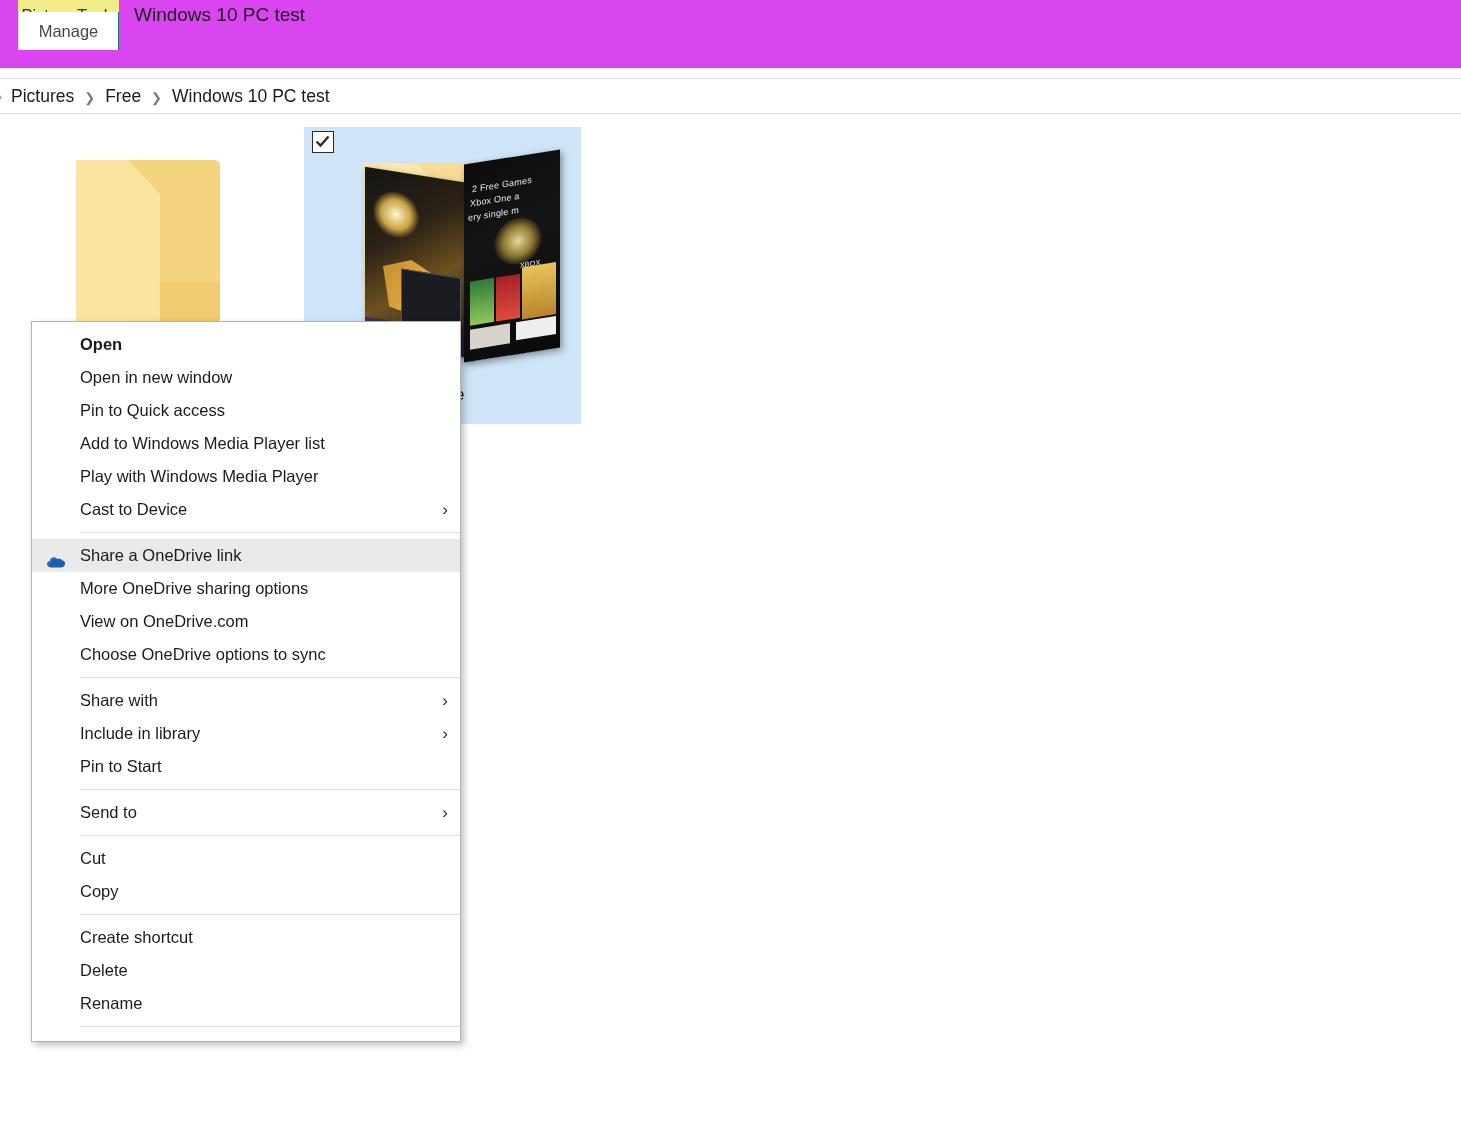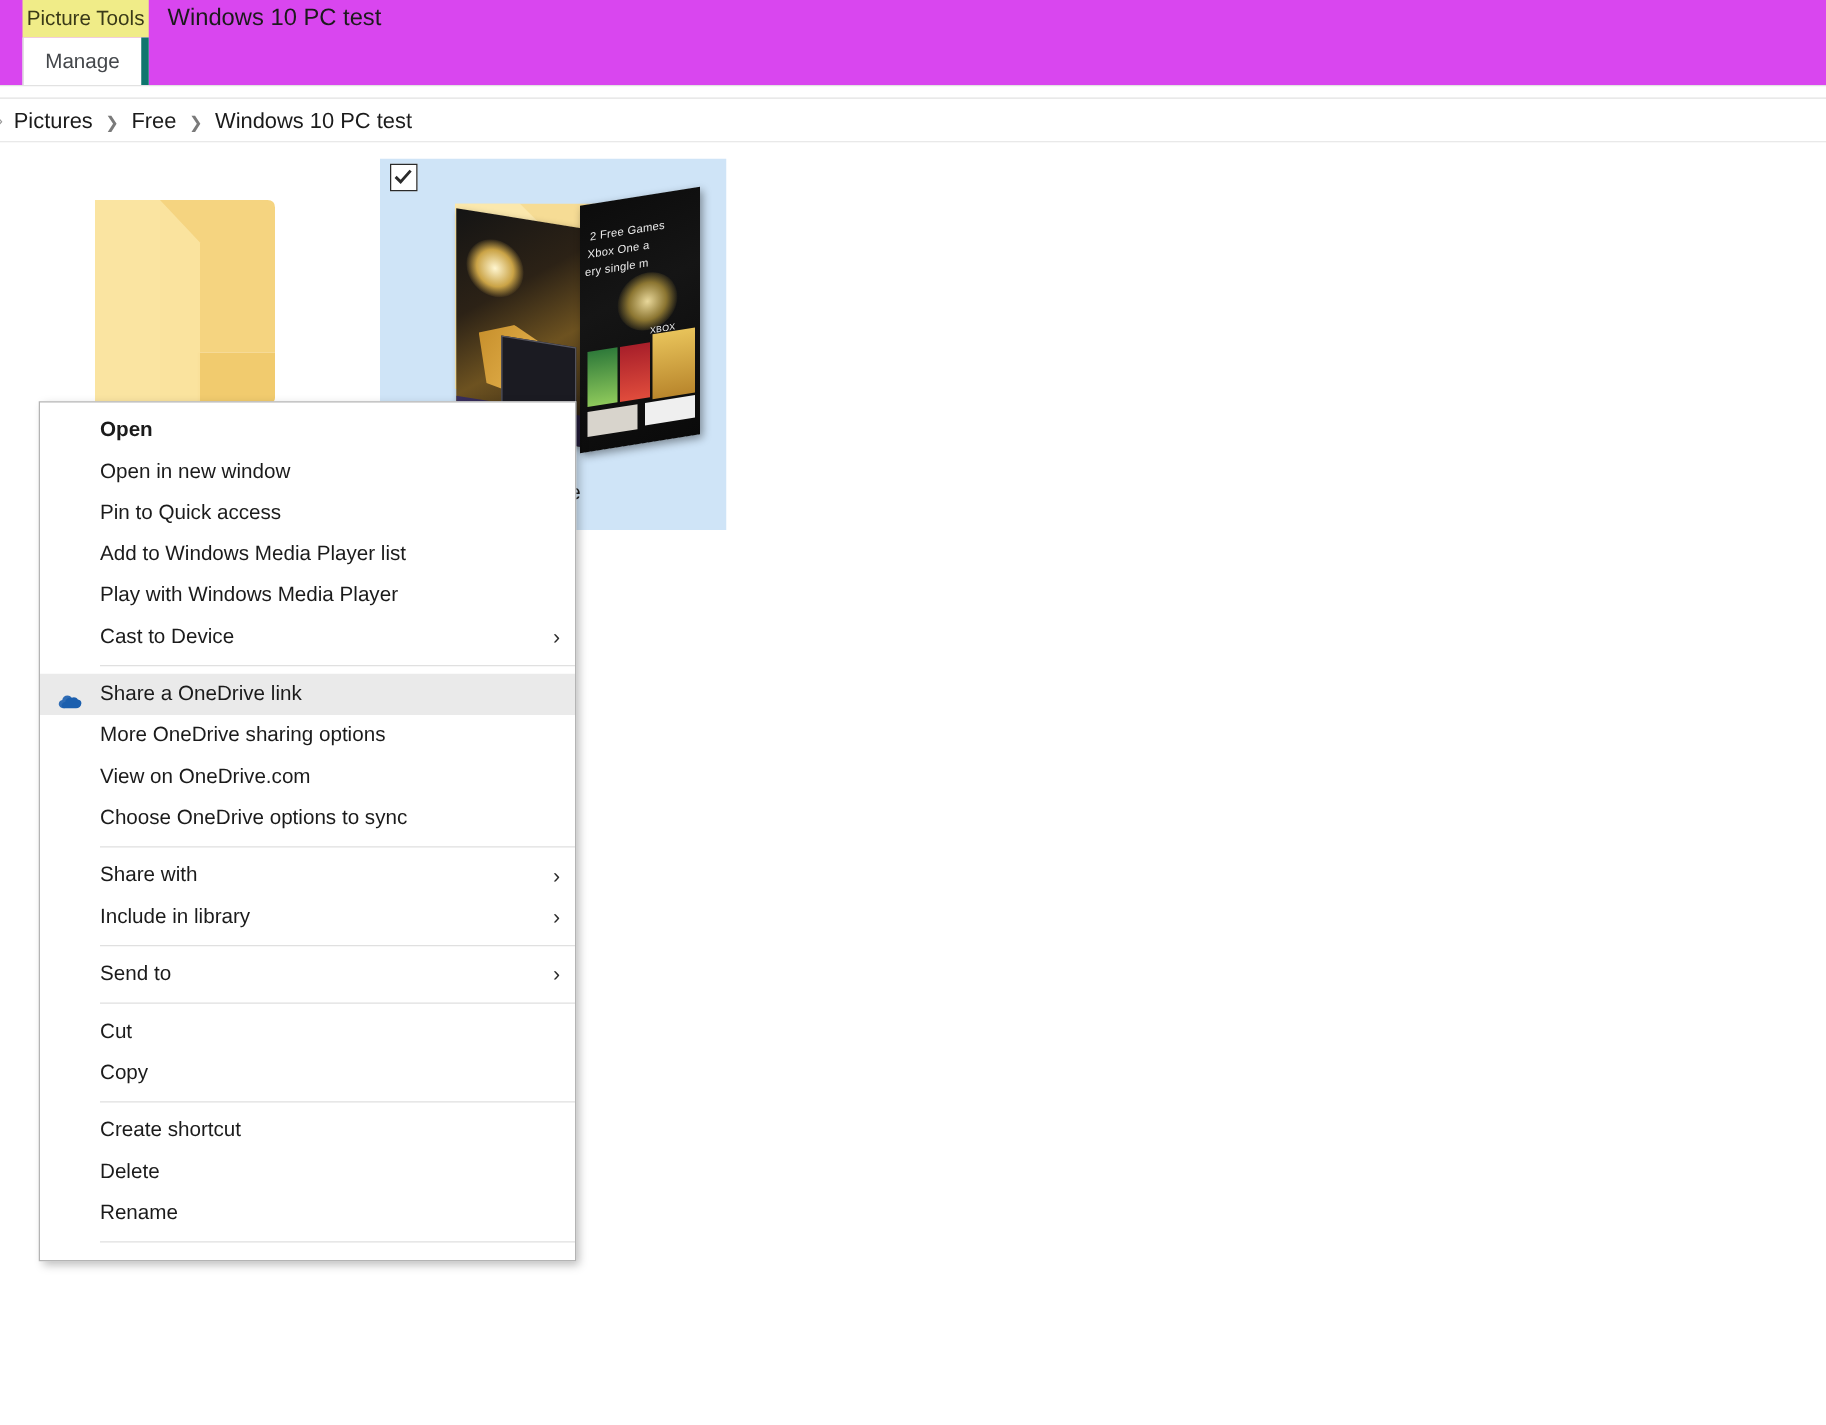--- a/index.html
+++ b/index.html
@@ -40,26 +40,26 @@
     background: #f0ec88;
     color: #3a3a18;
     font-size: 16.5px;
     line-height: 30px;
     text-align: center;
     white-space: nowrap;
   }
   #tab-manage {
     position: absolute;
     left: 0;
-    top: 30px;
+    top: 12px;
     width: 101px;
     height: 38px;
     background: #ffffff;
     border-left: 1px solid #d8d8d8;
-    border-right: 6px solid #0f766e;
+    border-right: 1px solid #0f766e;
     box-sizing: border-box;
     color: #44474b;
     font-size: 16.5px;
     line-height: 38px;
     text-align: center;
     white-space: nowrap;
   }
   #window-title {
     position: absolute;
     left: 134px;
@@ -346,20 +346,21 @@
     <div class="menu-item highlighted"><span class="item-icon"><svg width="20" height="15" viewBox="0 0 20 15">
           <path d="M5.6 13.5 C2.6 13.5 1 11.9 1 10.1 C1 8.5 2.2 7.2 3.8 7.0 C4.0 4.9 5.8 3.3 8.0 3.3 C9.6 3.3 11.0 4.2 11.6 5.5 L5.6 13.5 Z" fill="#2f6cb5"></path>
           <path d="M11.4 5.2 C13.1 4.3 15.3 4.9 16.3 6.5 C18.1 6.6 19.3 8.0 19.1 9.7 C18.9 11.9 17.1 13.5 14.9 13.5 L5.6 13.5 C4.1 13.5 3.1 12.4 3.3 11.0 C3.5 9.6 4.8 8.5 6.2 8.5 C6.3 6.6 8.0 5.1 9.9 5.1 C10.4 5.1 10.9 5.1 11.4 5.2 Z" fill="#1b5fae"></path>
         </svg></span><span>Share a OneDrive link</span></div>
     <div class="menu-item"><span>More OneDrive sharing options</span></div>
     <div class="menu-item"><span>View on OneDrive.com</span></div>
     <div class="menu-item"><span>Choose OneDrive options to sync</span></div>
     <div class="menu-sep"></div>
     <div class="menu-item"><span>Share with</span><span class="submenu-arrow">›</span></div>
     <div class="menu-item"><span>Include in library</span><span class="submenu-arrow">›</span></div>
+    <div class="menu-item"><span>Pin to Start</span></div>
     <div class="menu-sep"></div>
     <div class="menu-item"><span>Send to</span><span class="submenu-arrow">›</span></div>
     <div class="menu-sep"></div>
     <div class="menu-item"><span>Cut</span></div>
     <div class="menu-item"><span>Copy</span></div>
     <div class="menu-sep"></div>
     <div class="menu-item"><span>Create shortcut</span></div>
     <div class="menu-item"><span>Delete</span></div>
     <div class="menu-item"><span>Rename</span></div>
     <div class="menu-sep"></div>

